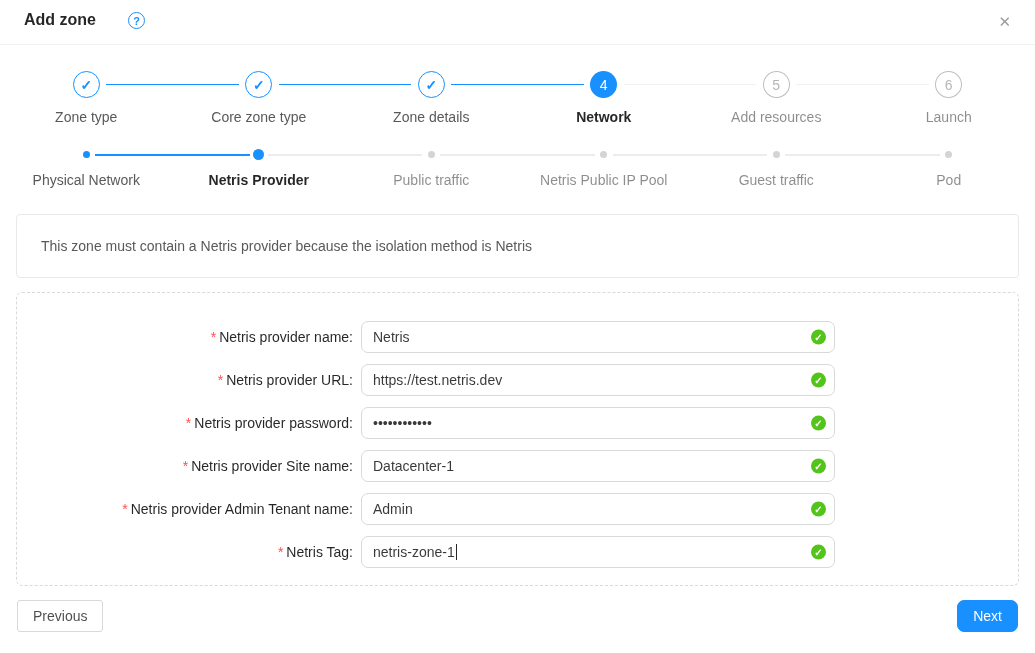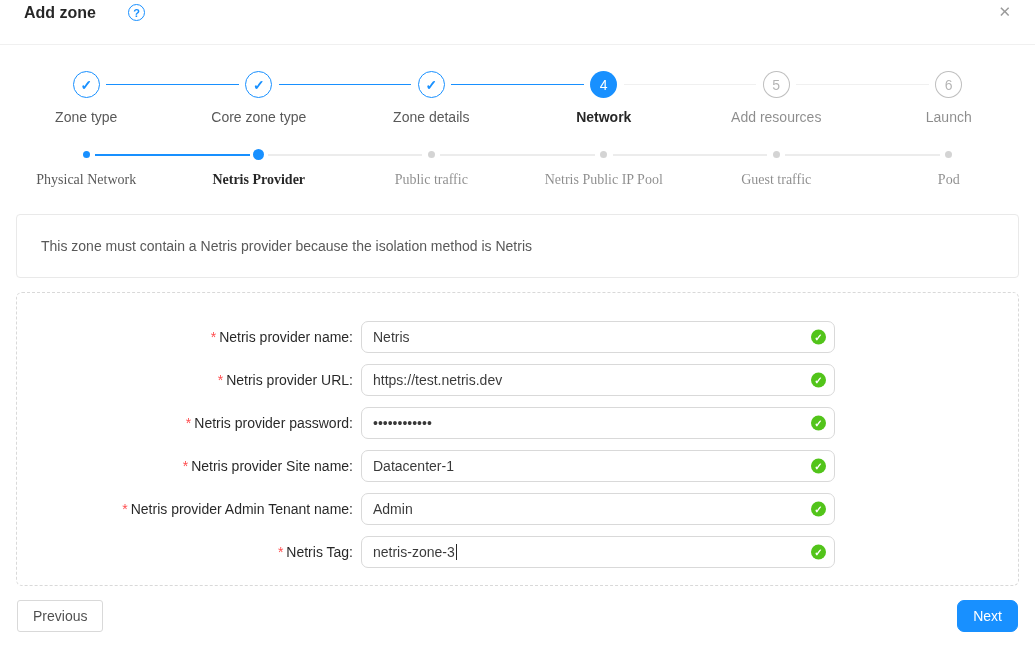--- a/index.html
+++ b/index.html
@@ -10,22 +10,22 @@
     font-size: 14px;
     color: rgba(0,0,0,0.65);
     overflow: hidden;
     position: relative;
   }
 
   
   .modal-header {
     height: 45px;
     display: flex;
-    align-items: flex-start;
-    padding: 4px 24px;
+    align-items: flex-end;
+    padding: 15px 24px;
     border-bottom: 1px solid #f0f0f0;
     gap: 24px;
   }
   .dialog-title {
     font-size: 16px;
     font-weight: 600;
     color: rgba(0,0,0,0.85);
   }
   .help-icon {
     margin-left: 8px;
@@ -78,21 +78,21 @@
   }
   .step.done .step-icon { border: 1px solid var(--primary, #1890ff); color: var(--primary, #1890ff); }
   .step.done .step-icon::before { content: "✓"; font-size: 14px; font-weight: 700; }
   .step.current .step-icon { background: var(--primary, #1890ff); color: #fff; }
   .step.pending .step-icon { border: 1px solid rgba(0,0,0,0.25); color: rgba(0,0,0,0.3); }
   .step-label { margin-top: 11px; color: #595959; }
   .step.current .step-label { color: rgba(0,0,0,0.85); font-weight: 600; }
   .step.pending .step-label { color: rgba(0,0,0,0.45); }
 
   
-  .substeps { display: flex; margin-top: 24px; font-family: Liberation Serif, serif; }
+  .substeps { display: flex; margin-top: 24px; }
   .sub {
     flex: 1;
     position: relative;
     display: flex;
     flex-direction: column;
     align-items: center;
   }
   .sub:not(:last-child)::after {
     content: "";
     position: absolute;
@@ -321,21 +321,21 @@
       <div class="input">
             <span class="input-value">Admin</span>
           </div>
       <span class="success-icon"></span>
     </div>
   </div>
       <div class="form-row">
     <label class="form-label"><span class="req">*</span><span class="label-text">Netris Tag</span><span class="colon">:</span></label>
     <div class="input-wrap">
       <div class="input focused">
-            <span class="input-value">netris-zone-3</span>
+            <span class="input-value">netris-zone-1</span>
             <span class="caret"></span>
           </div>
       <span class="success-icon"></span>
     </div>
   </div>
     </div>
 
   <div class="modal-footer">
     <button class="btn">Previous</button>
     <button class="btn primary">Next</button>

